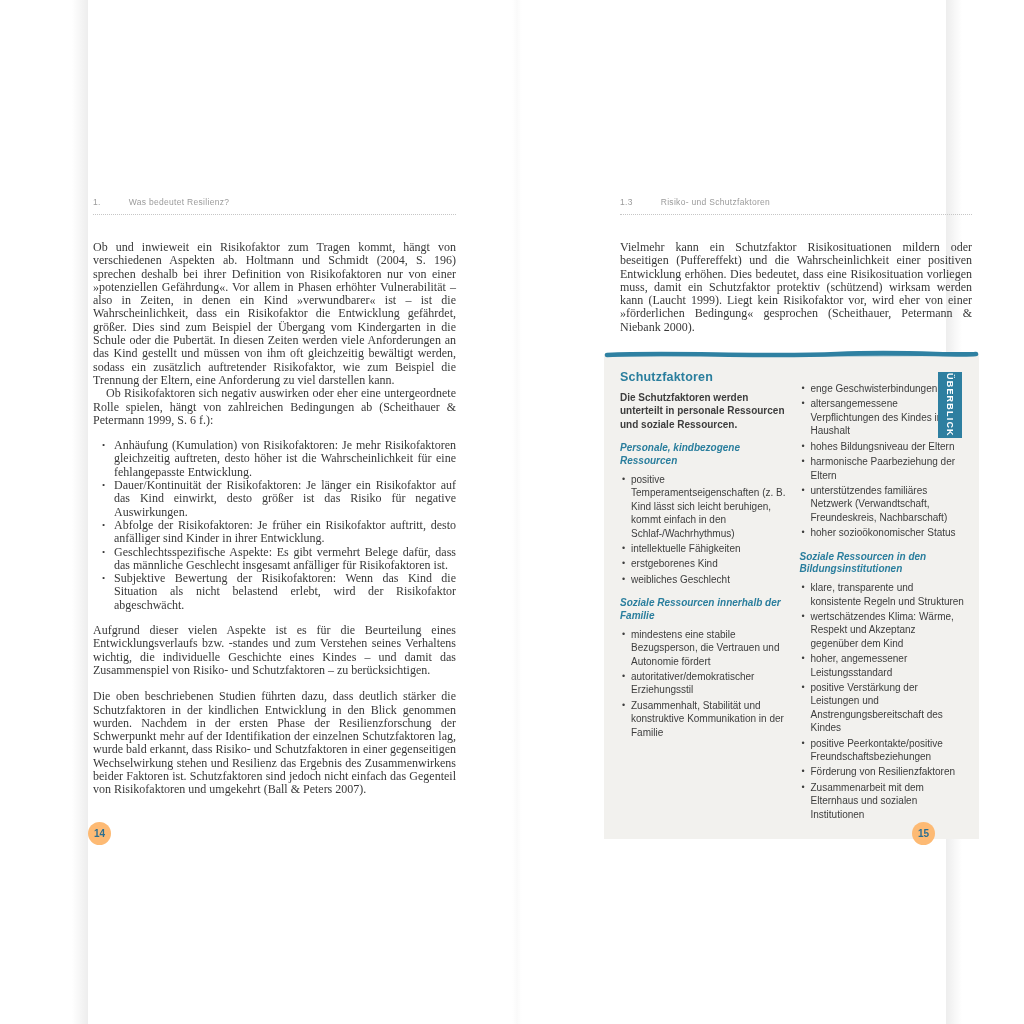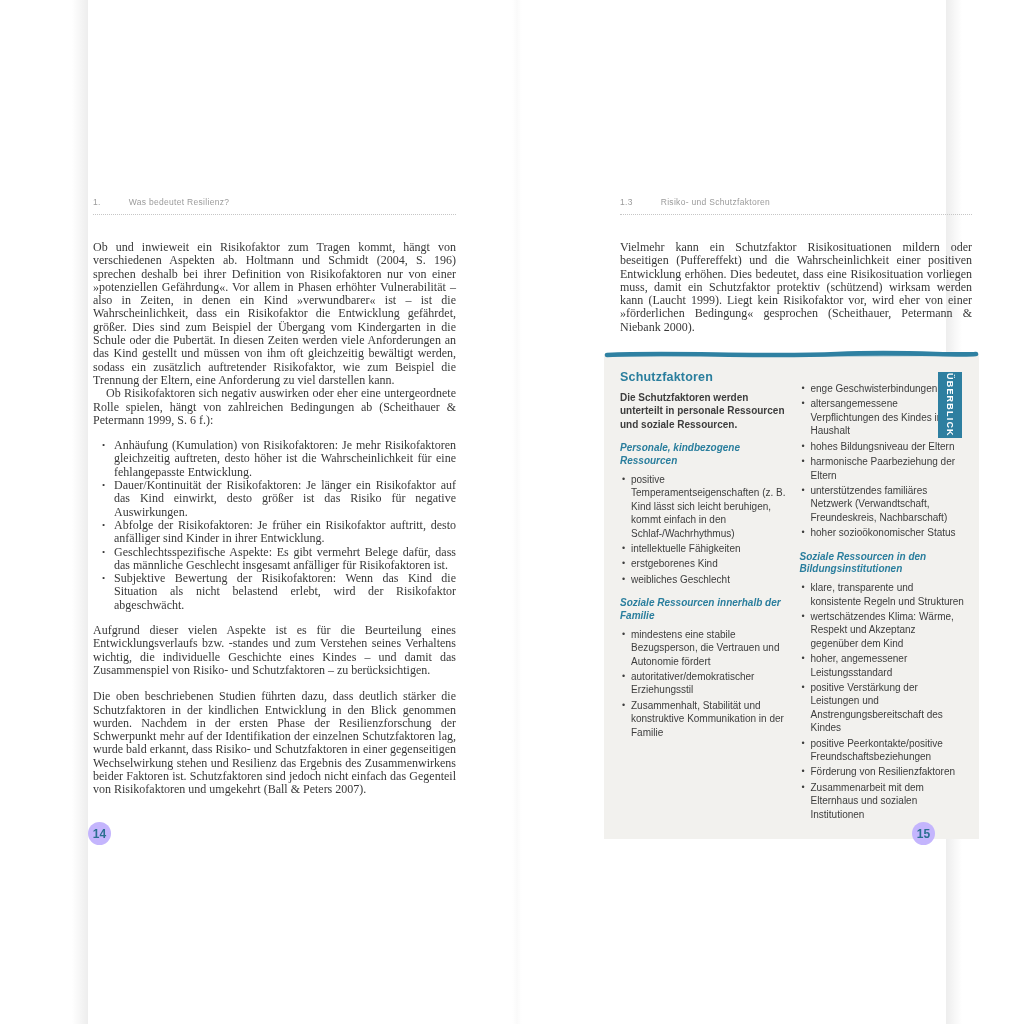--- a/index.html
+++ b/index.html
@@ -25,22 +25,22 @@
   .body p, .bullets li { font-size:12px; line-height:13.3px; text-align:justify; color:#383838; }
   .indent { text-indent:13px; }
   .gap { margin-top:13px; }
   b { font-weight:normal; }
 
   .bullets { list-style:none; margin:12px 0 12px 0; }
   .bullets li { position:relative; padding-left:21px; }
   .bullets li::before { content:"•"; position:absolute; left:9px; top:0; font-size:9px; color:#383838; }
 
   .page-num { position:absolute; width:23px; height:23px; border-radius:50%;
-              background:#c4b5fd; color:#2b6f91; font-family:"Liberation Sans", sans-serif;
-              font-size:12px; font-weight:bold; display:flex; align-items:center; justify-content:center; }
+              background:#fdba74; color:#2b6f91; font-family:"Liberation Sans", sans-serif;
+              font-size:10px; font-weight:bold; display:flex; align-items:center; justify-content:center; }
   .page-num-left  { left:88px;  top:822px; }
   .page-num-right { left:912px; top:822px;text-align:center; }
 
   
   .factor-box { position:relative; margin-top:20px; margin-left:-16px; width:375px;
                 background:#f2f1ee; padding:16px 13px 16px 16px; }
   .brush { position:absolute; top:-4px; left:0; width:100%; height:9px; }
   .box-cols { display:flex; gap:13px; font-family:"Liberation Sans", sans-serif; }
   .box-col { width:168px; }
   .box-col-2 { margin-top:12px; }

